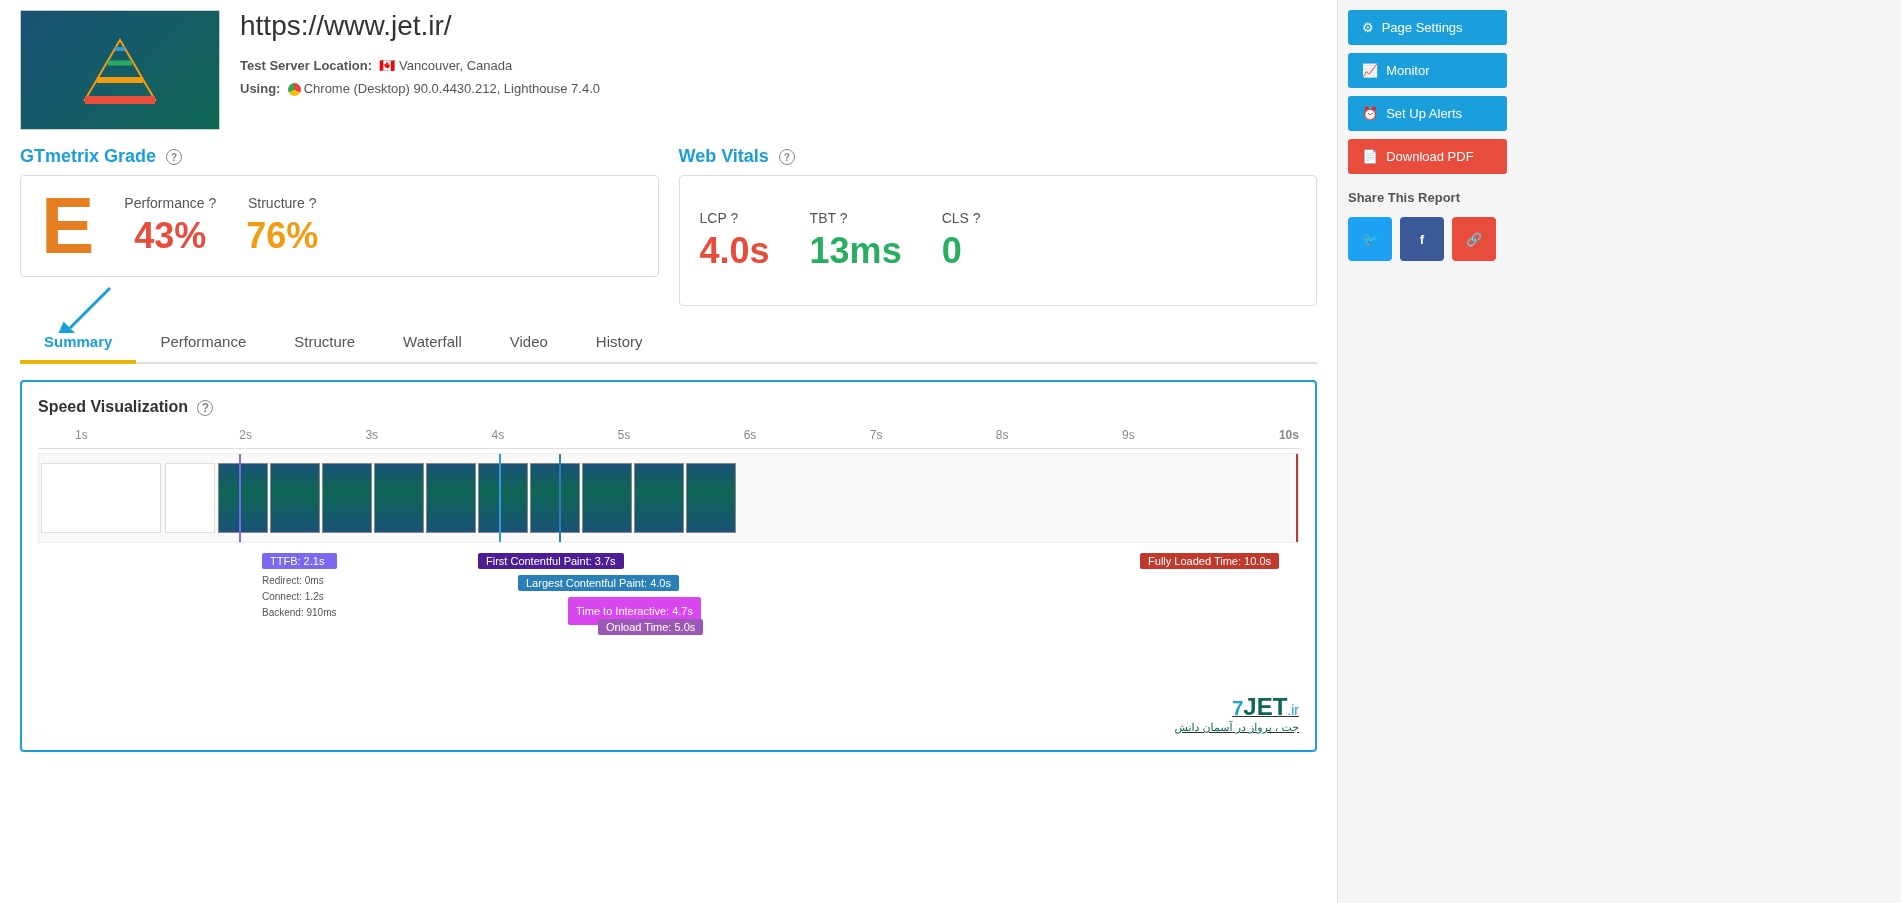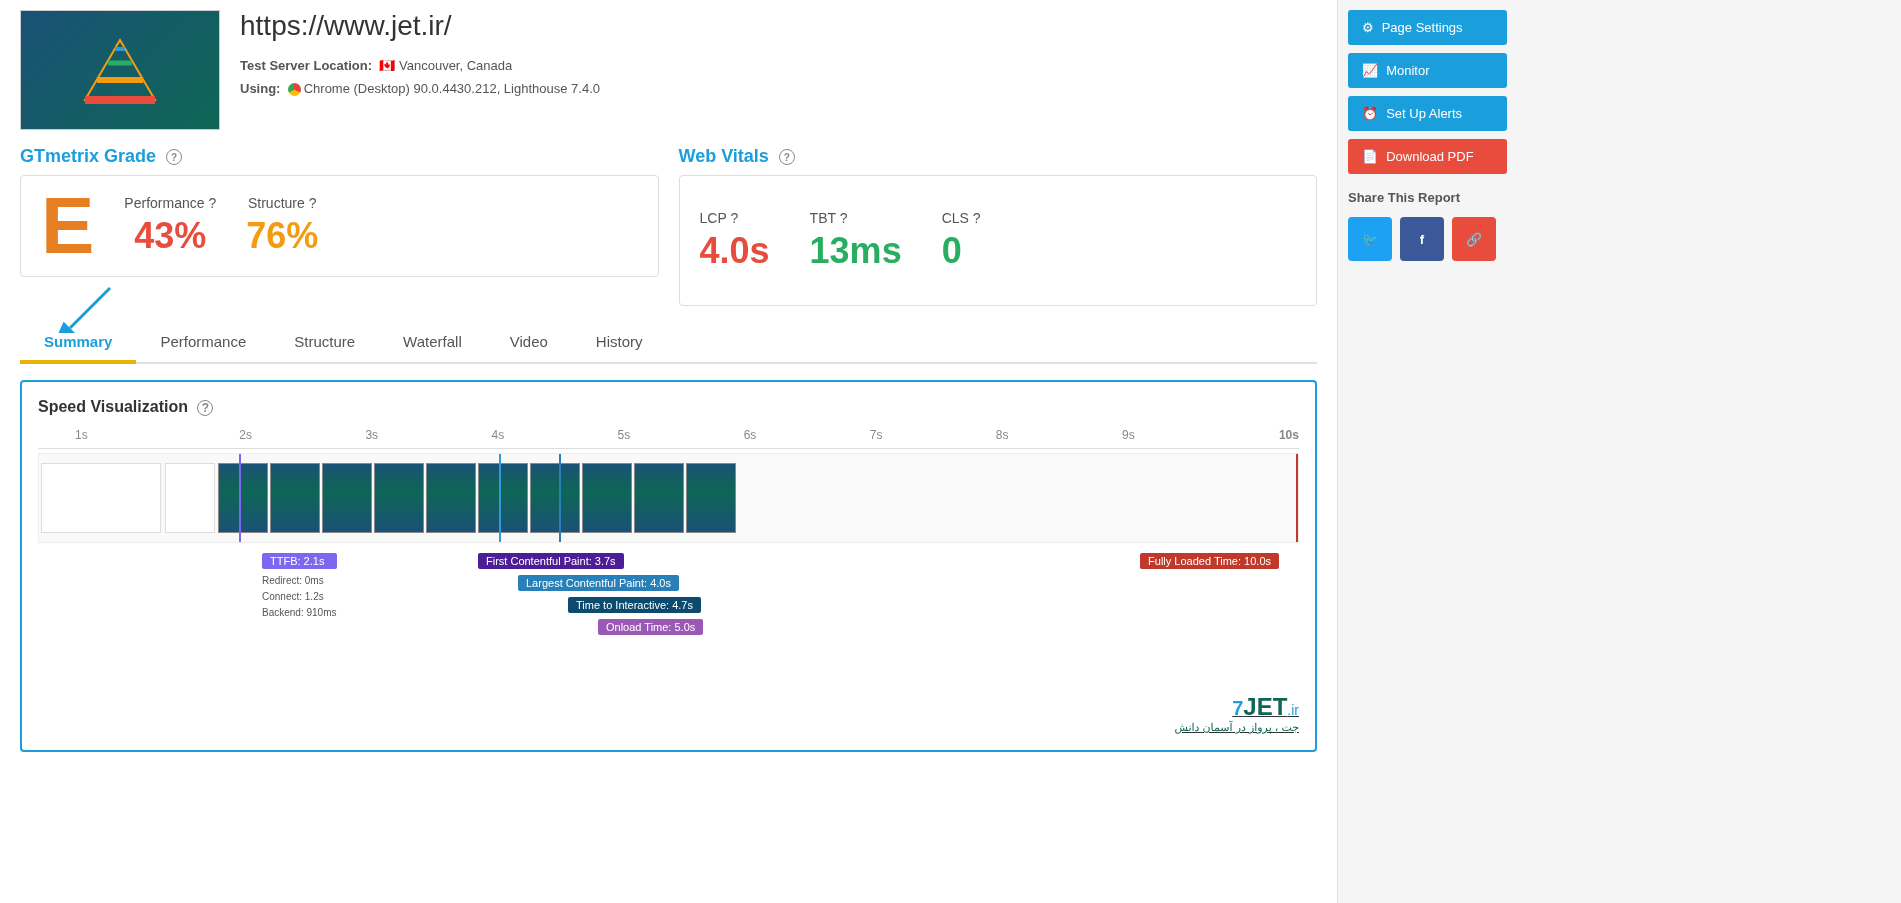--- a/index.html
+++ b/index.html
@@ -239,21 +239,21 @@
 
         <div style="position:absolute; left:440px; top:0;">
           <div style="background:#4c1d95; color:#fff; padding:2px 8px; font-size:11px; border-radius:2px; white-space:nowrap;">First Contentful Paint: 3.7s</div>
         </div>
 
         <div style="position:absolute; left:480px; top:22px;">
           <div style="background:#2980b9; color:#fff; padding:2px 8px; font-size:11px; border-radius:2px; white-space:nowrap;">Largest Contentful Paint: 4.0s</div>
         </div>
 
         <div style="position:absolute; left:530px; top:44px;">
-          <div style="background:#0c4a6e; color:#fff; padding:2px 8px; font-size:11px; border-radius:2px; white-space:nowrap;">Time to Interactive: 4.7s</div>
+          <div style="background:#d946ef; color:#fff; padding:8px 8px; font-size:11px; border-radius:2px; white-space:nowrap;">Time to Interactive: 4.7s</div>
         </div>
 
         <div style="position:absolute; left:560px; top:66px;">
           <div style="background:#9b59b6; color:#fff; padding:2px 8px; font-size:11px; border-radius:2px; white-space:nowrap;">Onload Time: 5.0s</div>
         </div>
 
         <div style="position:absolute; right:20px; top:0;">
           <div style="background:#c0392b; color:#fff; padding:2px 8px; font-size:11px; border-radius:2px; white-space:nowrap;">Fully Loaded Time: 10.0s</div>
         </div>
 

